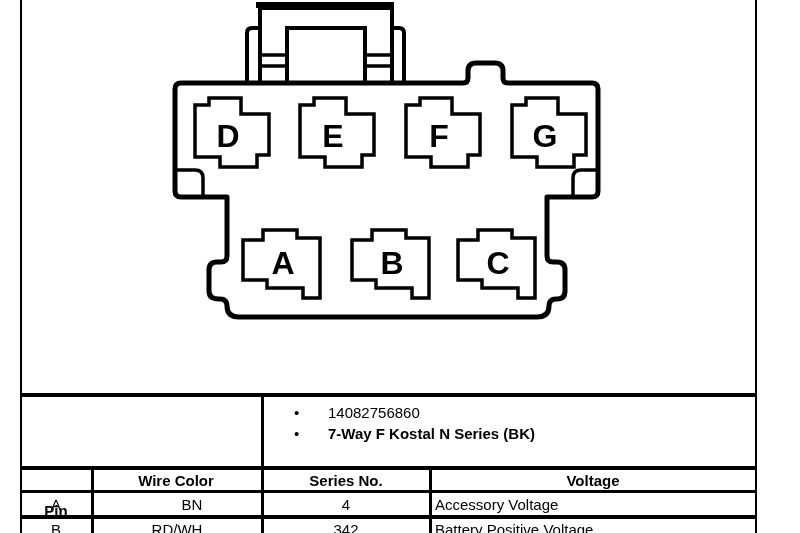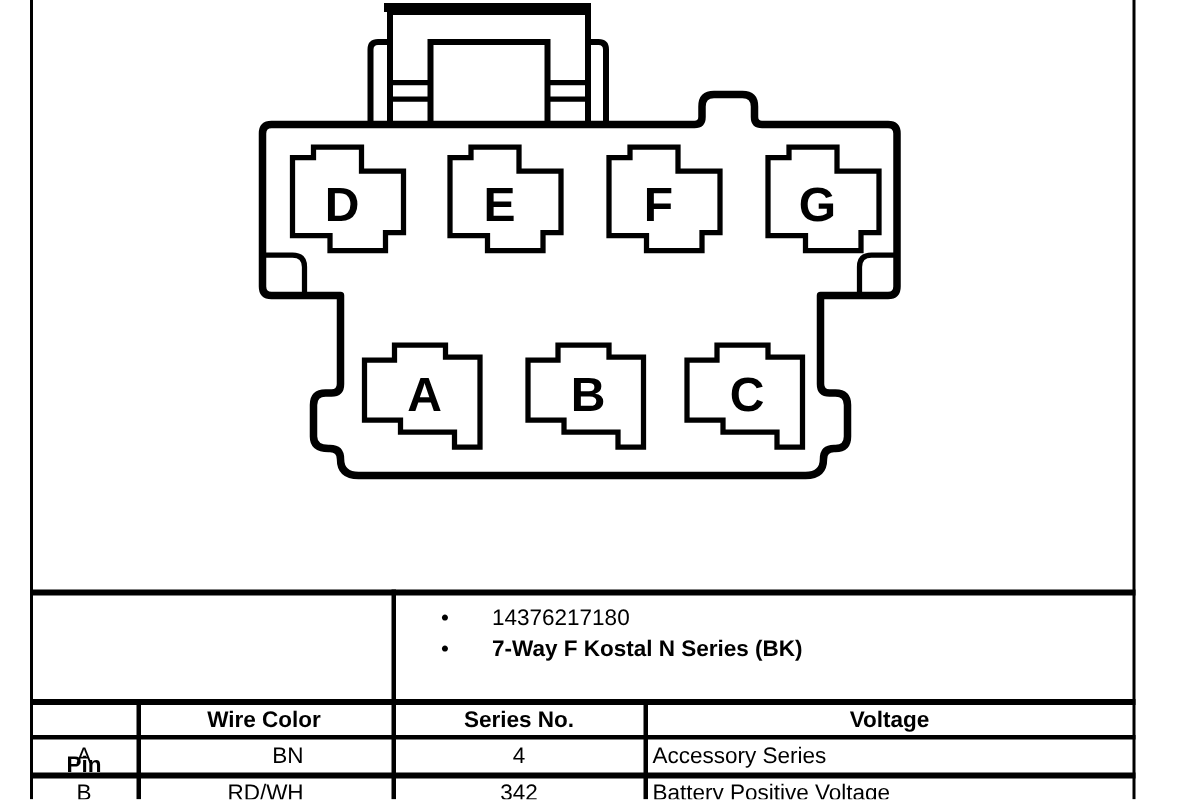--- a/index.html
+++ b/index.html
@@ -85,34 +85,34 @@
 
   <div class="hline" style="left:21px;top:393px;width:736px;height:4px;"></div>
   <div class="hline" style="left:21px;top:466px;width:736px;height:4px;"></div>
   <div class="hline" style="left:21px;top:490px;width:736px;height:3px;"></div>
   <div class="hline" style="left:21px;top:515px;width:736px;height:4px;"></div>
   <div class="vline" style="left:261px;top:393px;width:3px;height:140px;"></div>
   <div class="vline" style="left:91px;top:466px;width:3px;height:67px;"></div>
   <div class="vline" style="left:429px;top:466px;width:3px;height:67px;"></div>
 
   <div class="t tl" style="left:294px;top:412px;">•</div>
-  <div class="t tl" style="left:328px;top:412px;">14376217180</div>
+  <div class="t tl" style="left:328px;top:412px;">14082756860</div>
   <div class="t tl" style="left:294px;top:433px;">•</div>
   <div class="t tl" style="left:328px;top:433px;font-weight:bold;">7-Way F Kostal N Series (BK)</div>
 
   <div class="t b" style="left:56px;top:480px;margin-top:30px;">Pin</div>
   <div class="t b" style="left:176px;top:480px;">Wire Color</div>
   <div class="t b" style="left:346px;top:480px;">Series No.</div>
   <div class="t b" style="left:593px;top:480px;">Voltage</div>
 
   <div>
     <div class="t" style="left:56px;top:504px;">A</div>
     <div class="t" style="left:177px;top:504px;padding-left:30px;">BN</div>
     <div class="t" style="left:346px;top:504px;">4</div>
-    <div class="t tl" style="left:435px;top:504px;">Accessory Series</div>
+    <div class="t tl" style="left:435px;top:504px;">Accessory Voltage</div>
   </div>
 
   <div>
     <div class="t" style="left:56px;top:529px;">B</div>
     <div class="t" style="left:177px;top:529px;">RD/WH</div>
     <div class="t" style="left:346px;top:529px;">342</div>
     <div class="t tl" style="left:435px;top:529px;">Battery Positive Voltage</div>
   </div>
 
 </div>

